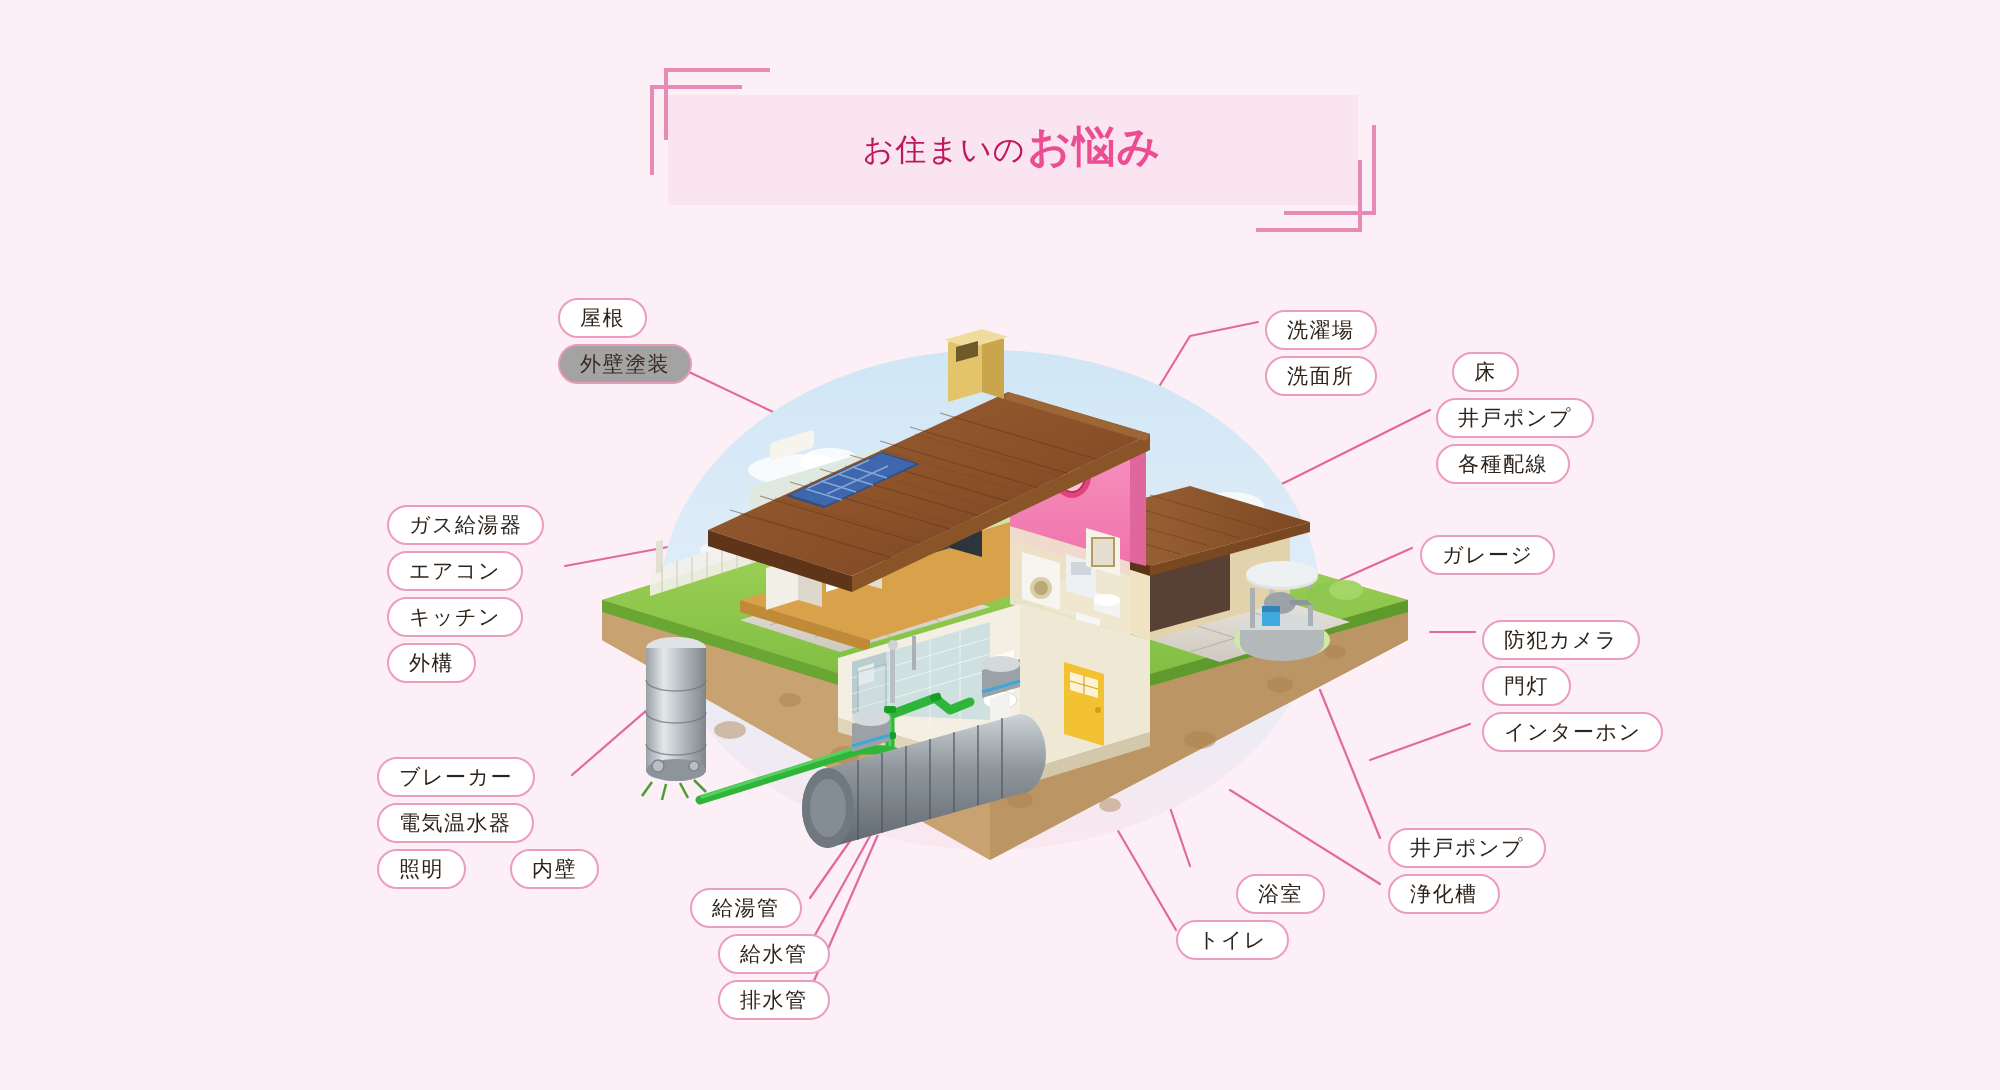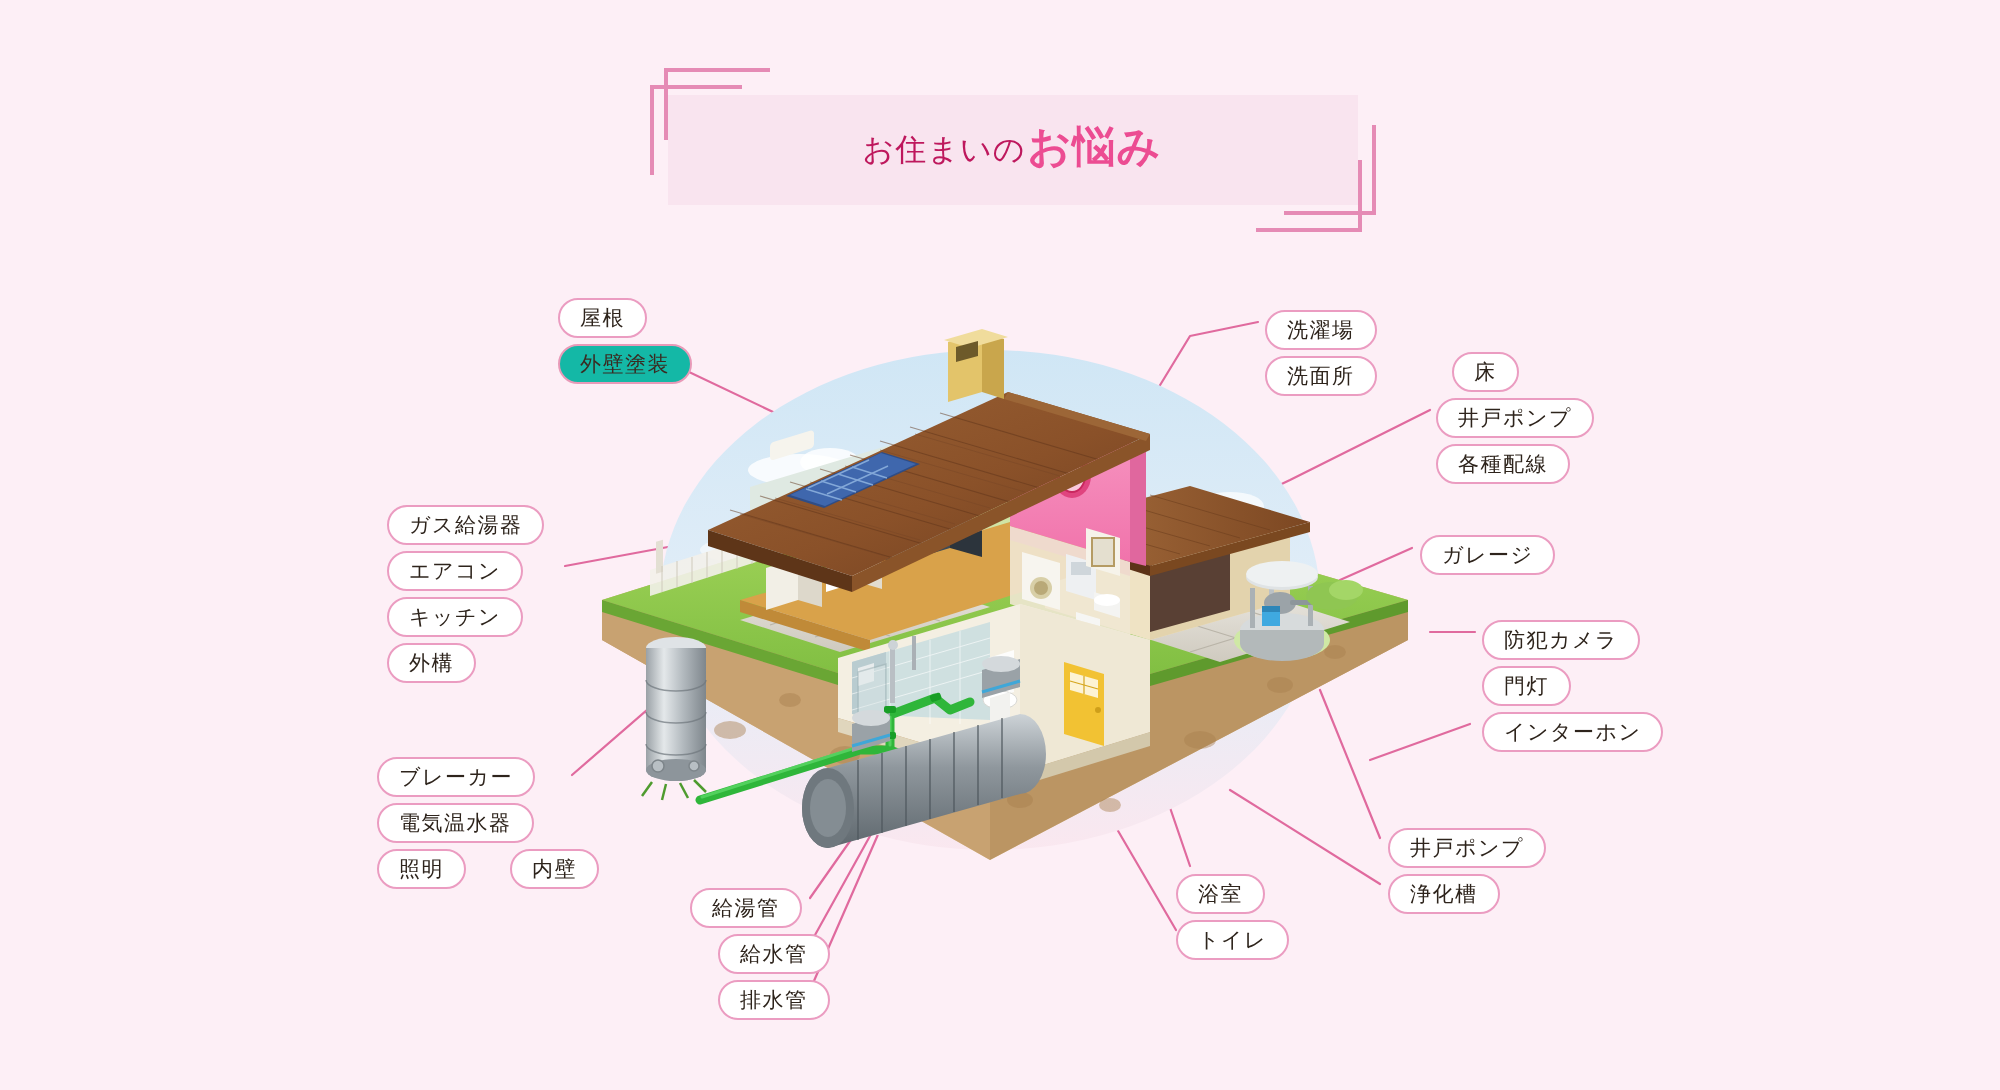--- a/index.html
+++ b/index.html
@@ -47,21 +47,21 @@
   
   .pill {
     position: absolute;
     display: inline-flex; align-items: center; justify-content: center;
     height: 40px; padding: 4px 20px;
     border: 2px solid #eb9cc1; border-radius: 22px;
     background: #ffffff; color: #2e241c;
     font-size: 21px; letter-spacing: 1.5px; white-space: nowrap;
     z-index: 6;
   }
-  .pill.active { background: #14b8a6; border-color: #e89ab8; color: #3a2b22; }
+  .pill.active { background: #a3a3a3; border-color: #e89ab8; color: #3a2b22; }
 
   
   #lines { position: absolute; inset: 0; z-index: 3; pointer-events: none; }
 
   
   #illo { position: absolute; left: 590px; top: 300px; width: 830px; height: 580px; z-index: 4; }
 </style>
 </head>
 <body>
 
@@ -494,21 +494,21 @@
       </div>
       <div class="pill" style="left: 690px; top: 888px;">
         <span>給湯管</span>
       </div>
       <div class="pill" style="left: 718px; top: 934px;">
         <span>給水管</span>
       </div>
       <div class="pill" style="left: 718px; top: 980px;">
         <span>排水管</span>
       </div>
-      <div class="pill" style="left: 1176px; top: 874px;">
+      <div class="pill" style="left: 1236px; top: 874px;">
         <span>浴室</span>
       </div>
       <div class="pill" style="left: 1176px; top: 920px;">
         <span>トイレ</span>
       </div>
       <div class="pill" style="left: 1388px; top: 828px;">
         <span>井戸ポンプ</span>
       </div>
       <div class="pill" style="left: 1388px; top: 874px;">
         <span>浄化槽</span>

